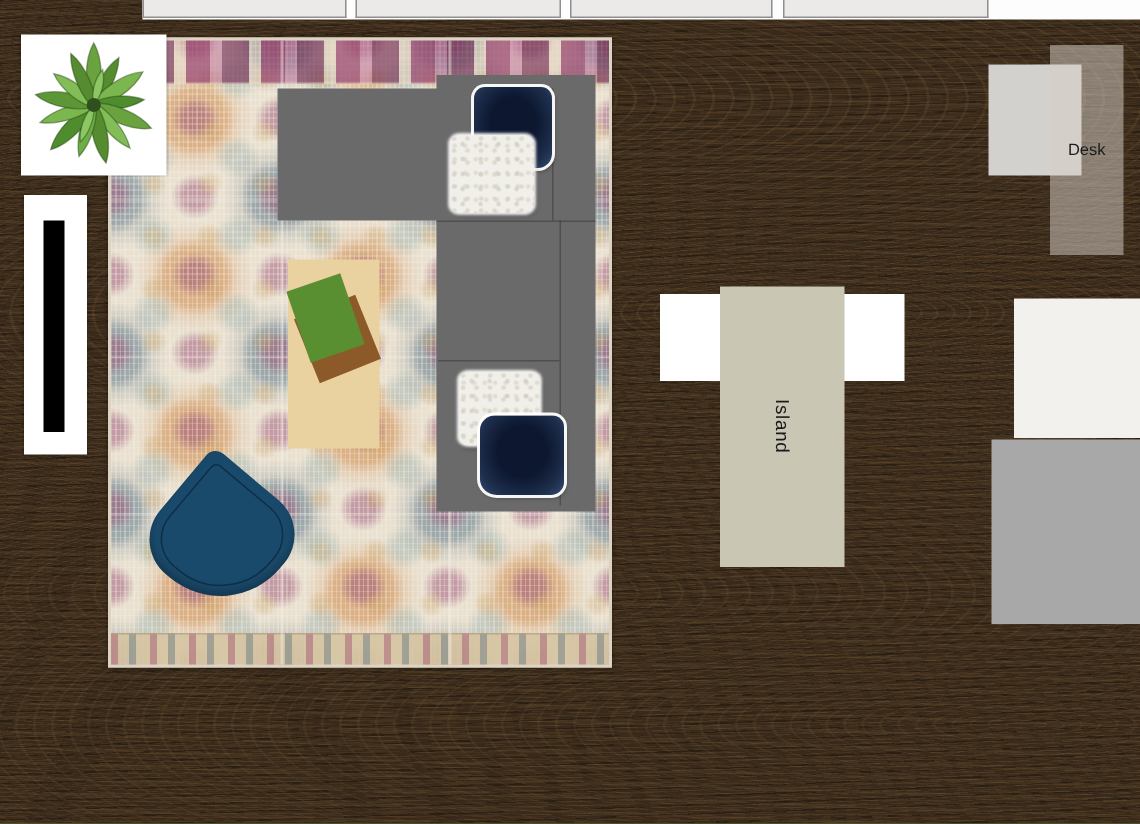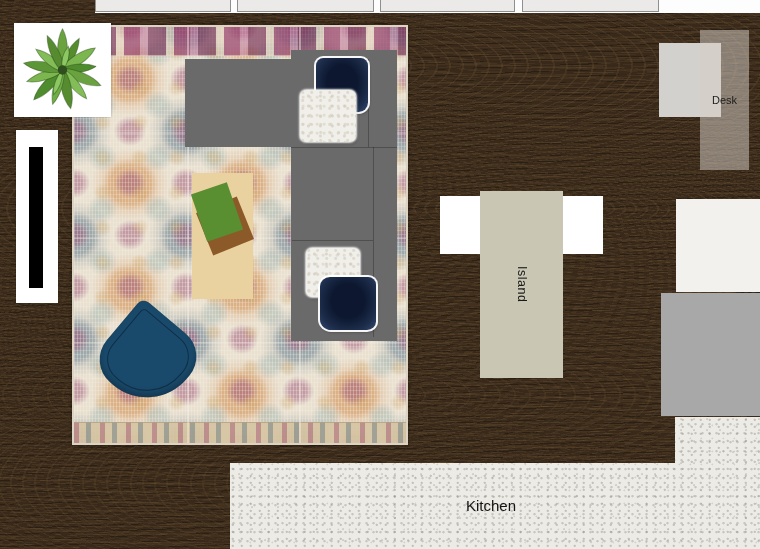--- a/index.html
+++ b/index.html
@@ -264,17 +264,14 @@
   </div>
 
   <div class="island-counter"></div>
   <div class="island">
     <span class="island-label">Island</span>
   </div>
 
   <div class="cab-light"></div>
   <div class="cab-gray"></div>
 
-  <div class="kitchen">
-    <span class="kitchen-label">Kitchen</span>
-  </div>
 
 </div>
 
 </body></html>

